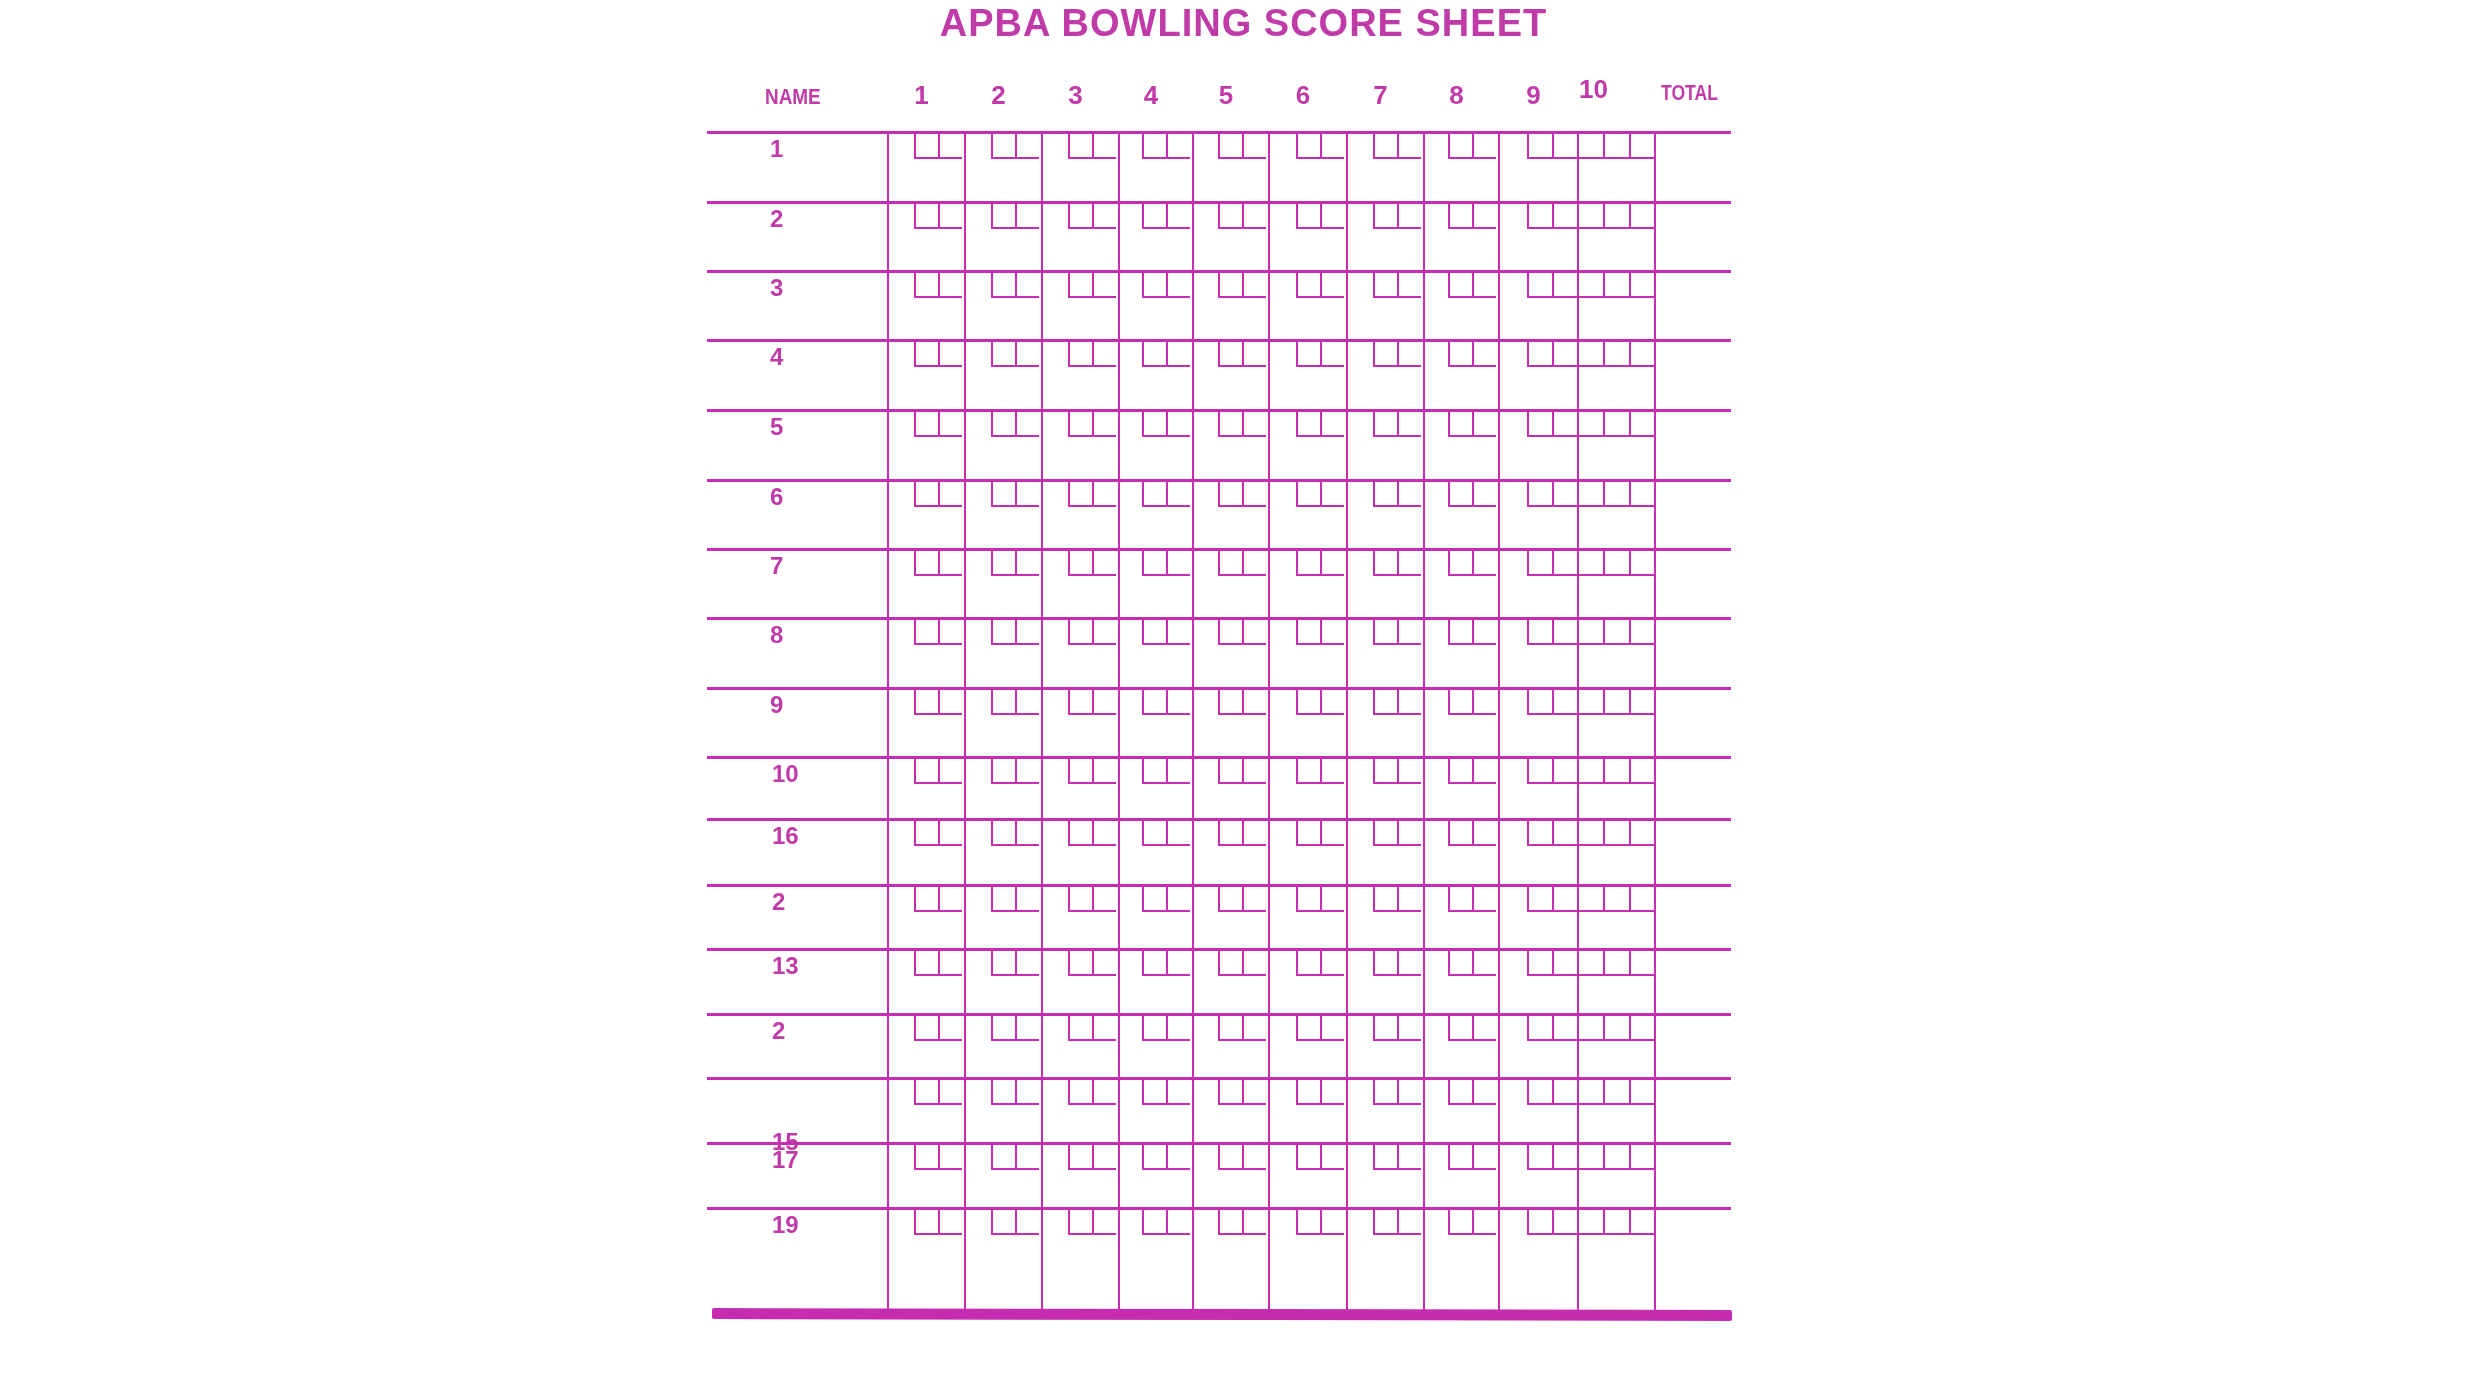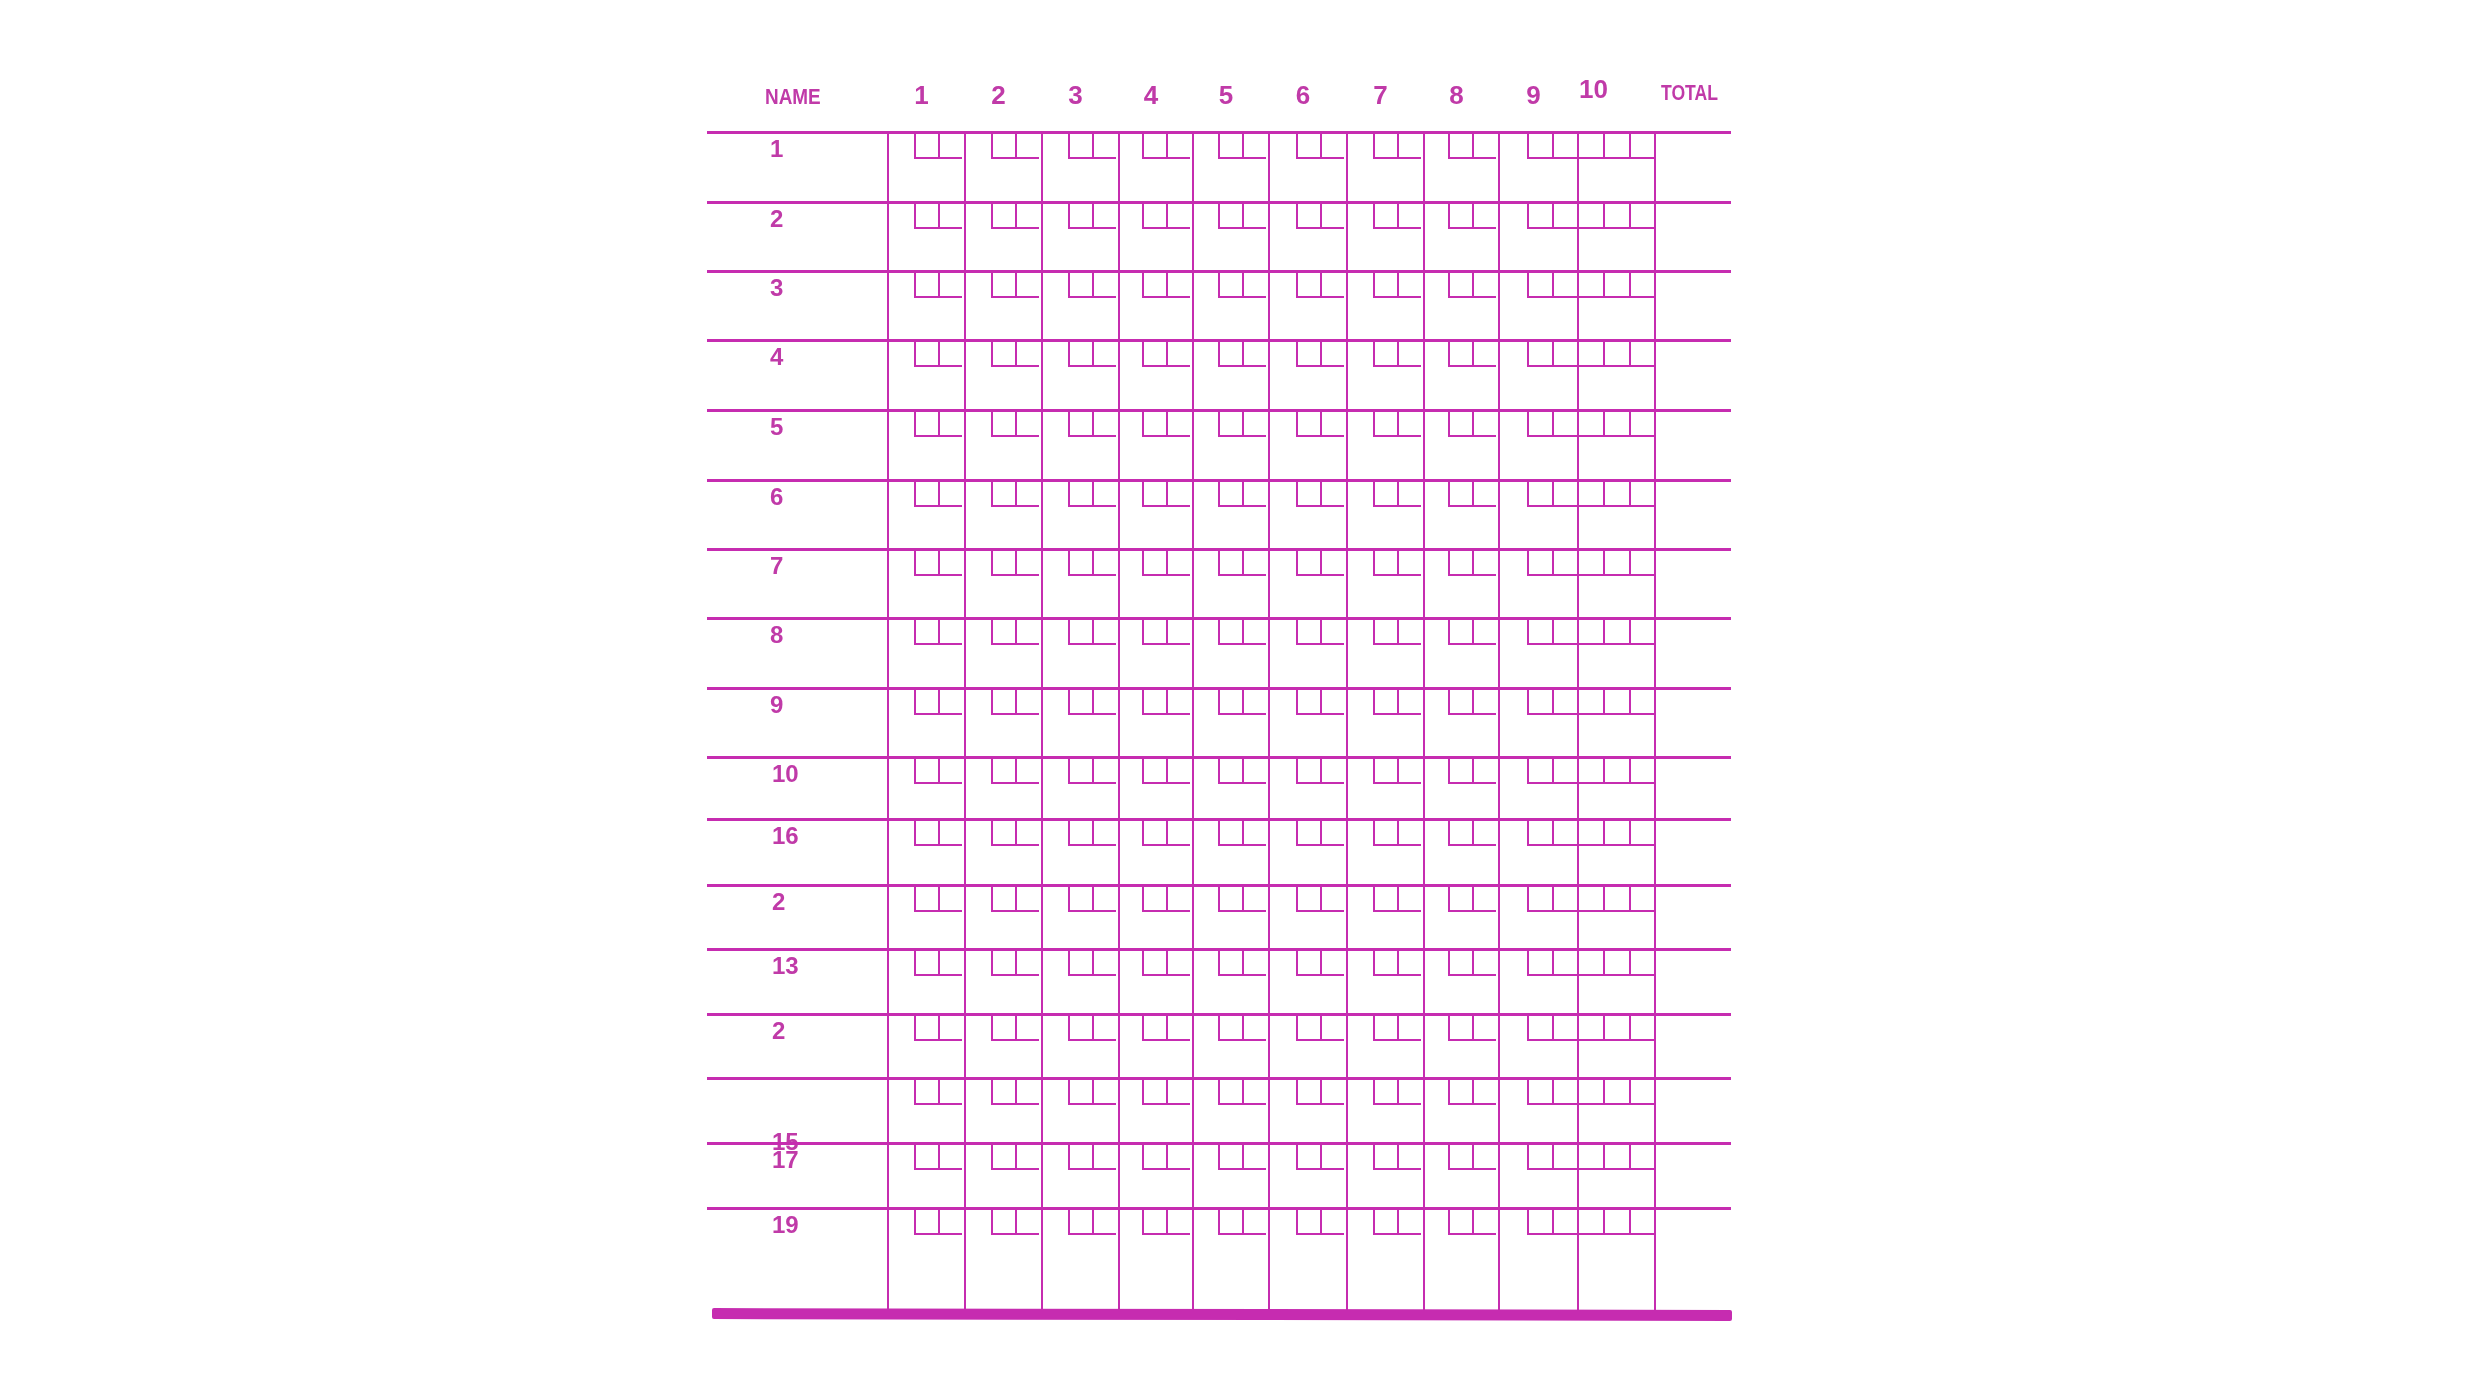--- a/index.html
+++ b/index.html
@@ -20,20 +20,21 @@
     .boxrow { position: absolute; height: 25px; border-bottom: 2px solid #c62cb0; display: flex; }
     .box { width: 24px; height: 25px; border-left: 2px solid #c62cb0; box-sizing: border-box; }
     .footband { position: absolute; left: 712px; width: 1020px; top: 1309px; height: 11px; background: #c62cb0; border-radius: 2px; transform: rotate(0.1deg); }
     .footer { position: absolute; left: 0; width: 2487px; top: 1324px; text-align: center; font-weight: bold; font-size: 20px; color: #c03aa8; letter-spacing: 0.5px; }
     .footer span { display: inline-block; transform: scaleX(0.95); }
   </style>
 </head>
 <body>
 
 <div class="sheet" id="sheet">
+  <div class="title">APBA BOWLING SCORE SHEET</div>
 
   <div class="hdr name">NAME</div>
   <div class="hdr total">TOTAL</div>
 
   <div id="frame-headers">
       <div class="hdr frame" style="left: 891.5px; top: 80px;">1</div>
       <div class="hdr frame" style="left: 968.5px; top: 80px;">2</div>
       <div class="hdr frame" style="left: 1045.5px; top: 80px;">3</div>
       <div class="hdr frame" style="left: 1121px; top: 80px;">4</div>
       <div class="hdr frame" style="left: 1196px; top: 80px;">5</div>

